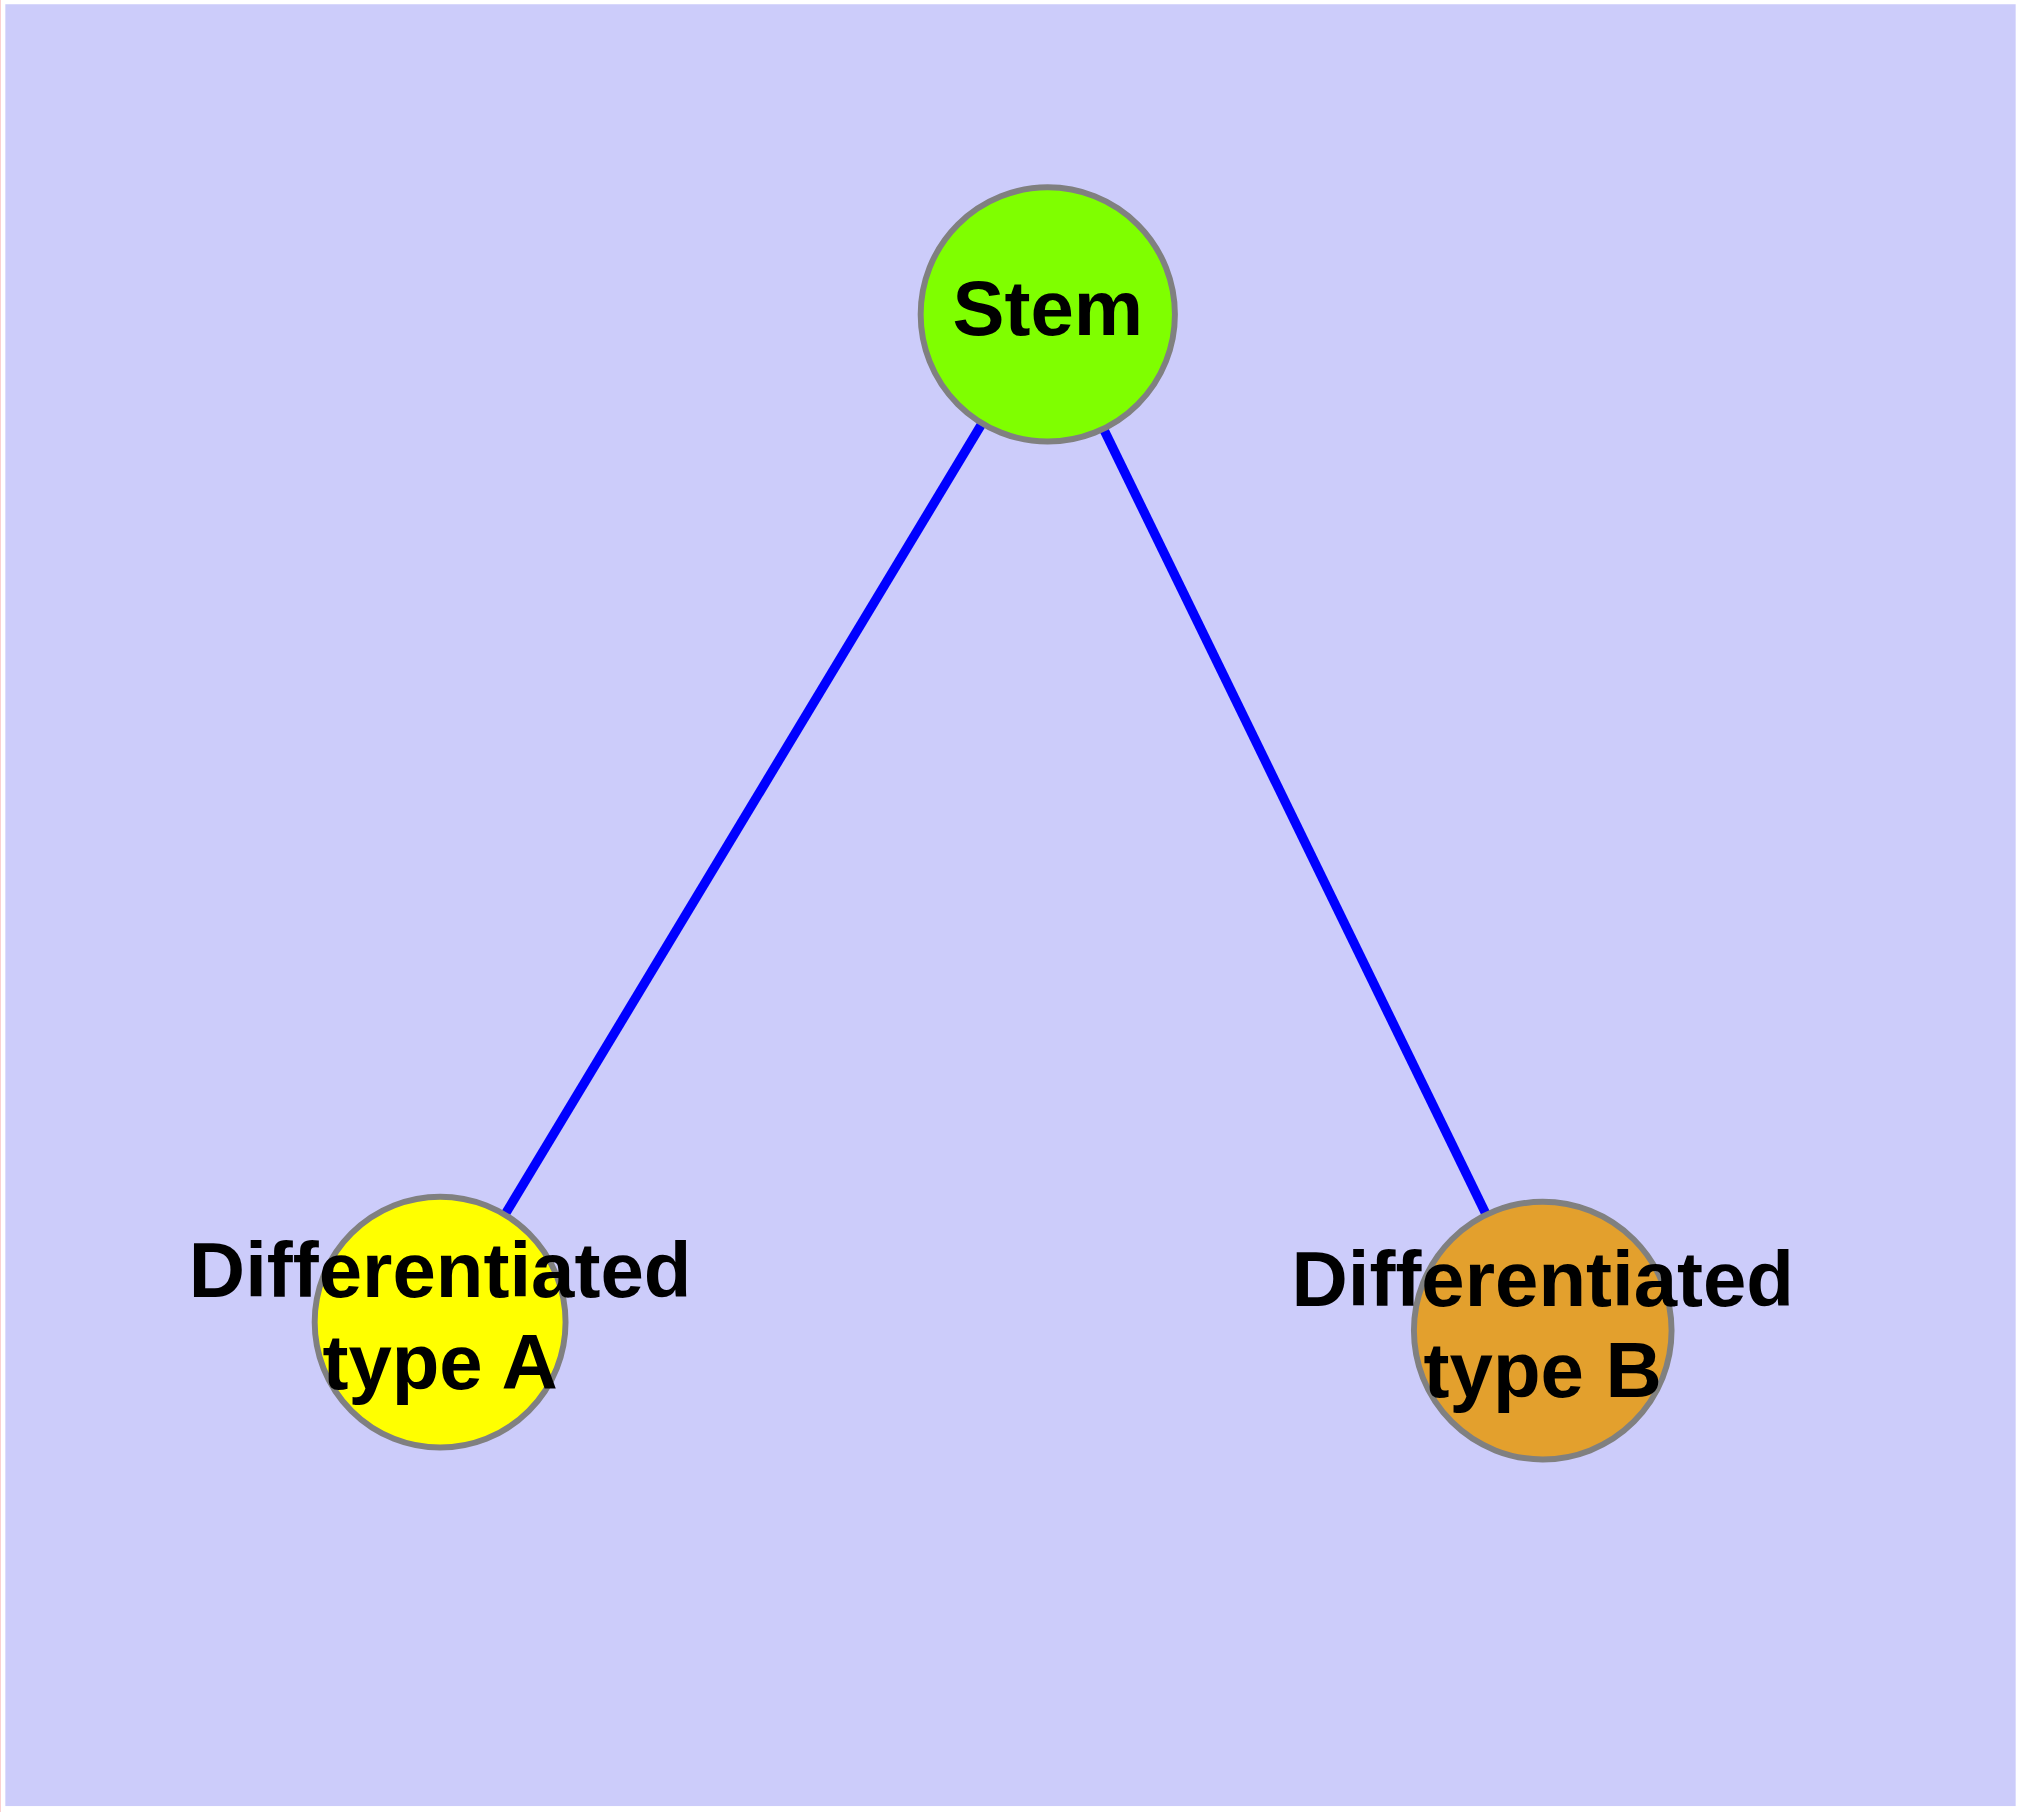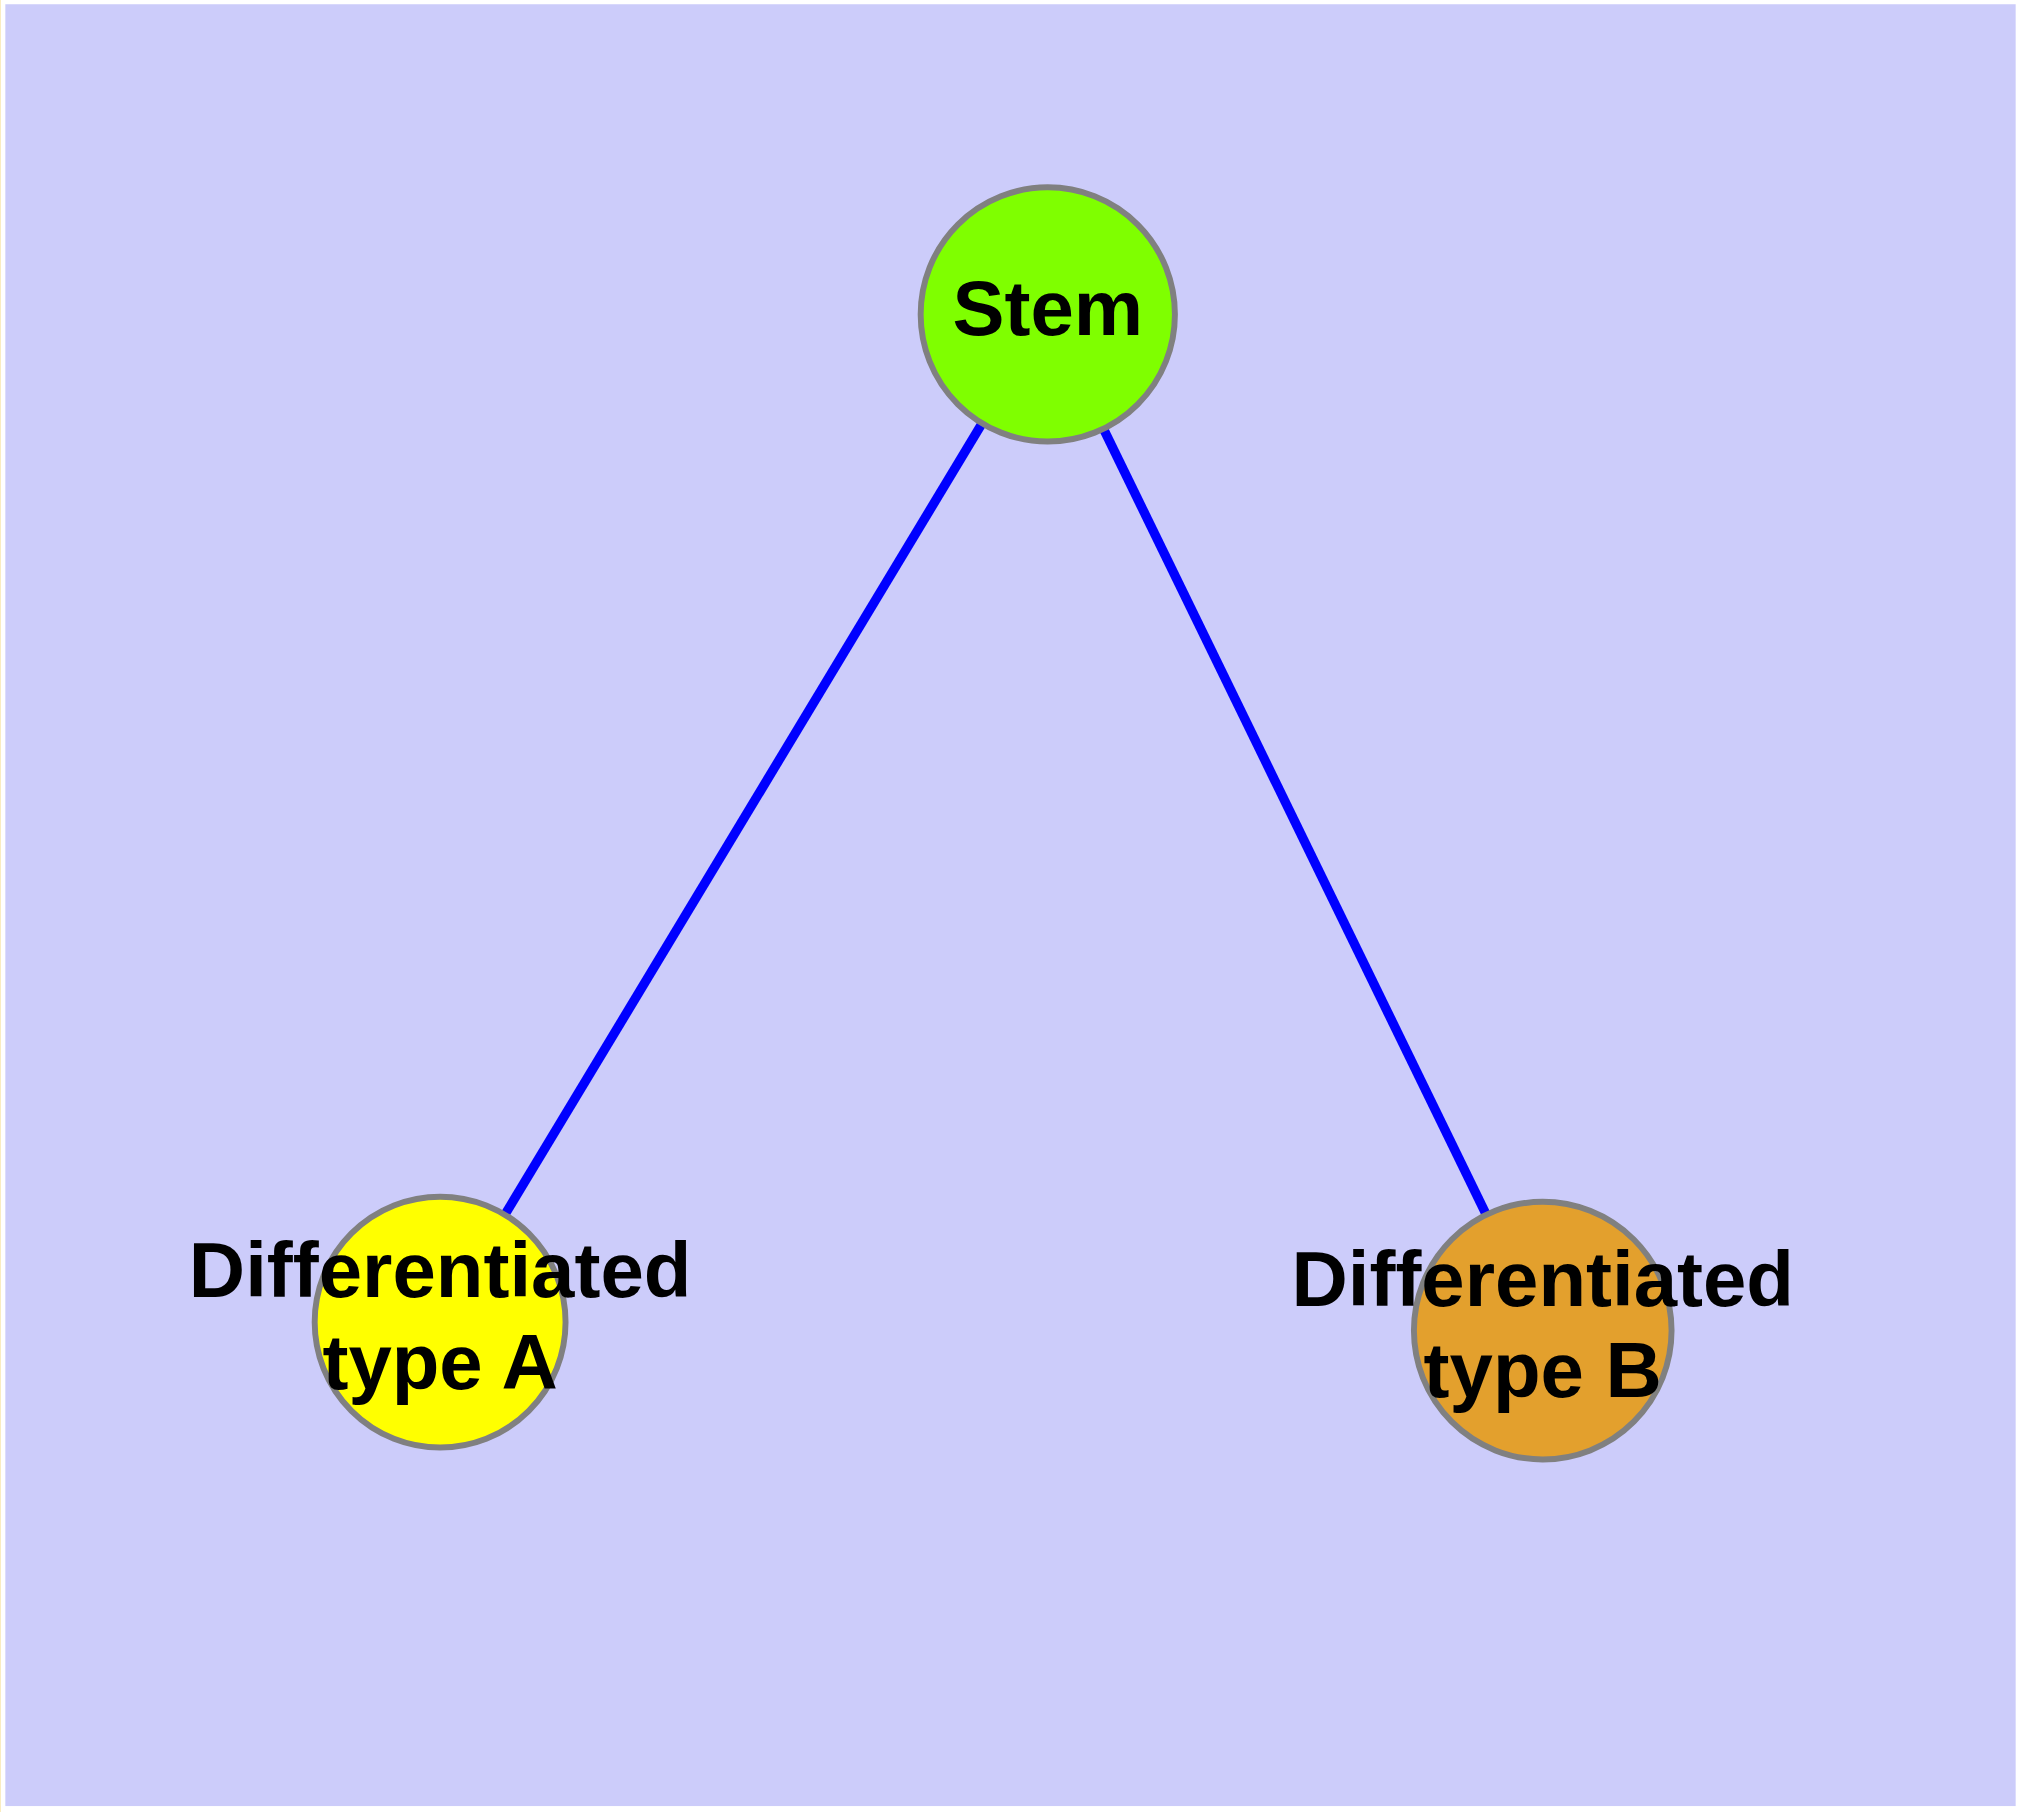--- a/index.html
+++ b/index.html
@@ -11,21 +11,21 @@
   body {
     width: 2021px;
     height: 1812px;
     overflow: hidden;
     font-family: "Liberation Sans", sans-serif;
   }
   #canvas {
     position: relative;
     width: 2021px;
     height: 1812px;
-    background: #eab308;
+    background: #ef4444;
   }
   #graph-svg {
     position: absolute;
     left: 0;
     top: 0;
     width: 2021px;
     height: 1812px;
     display: block;
   }
   .node-label {

